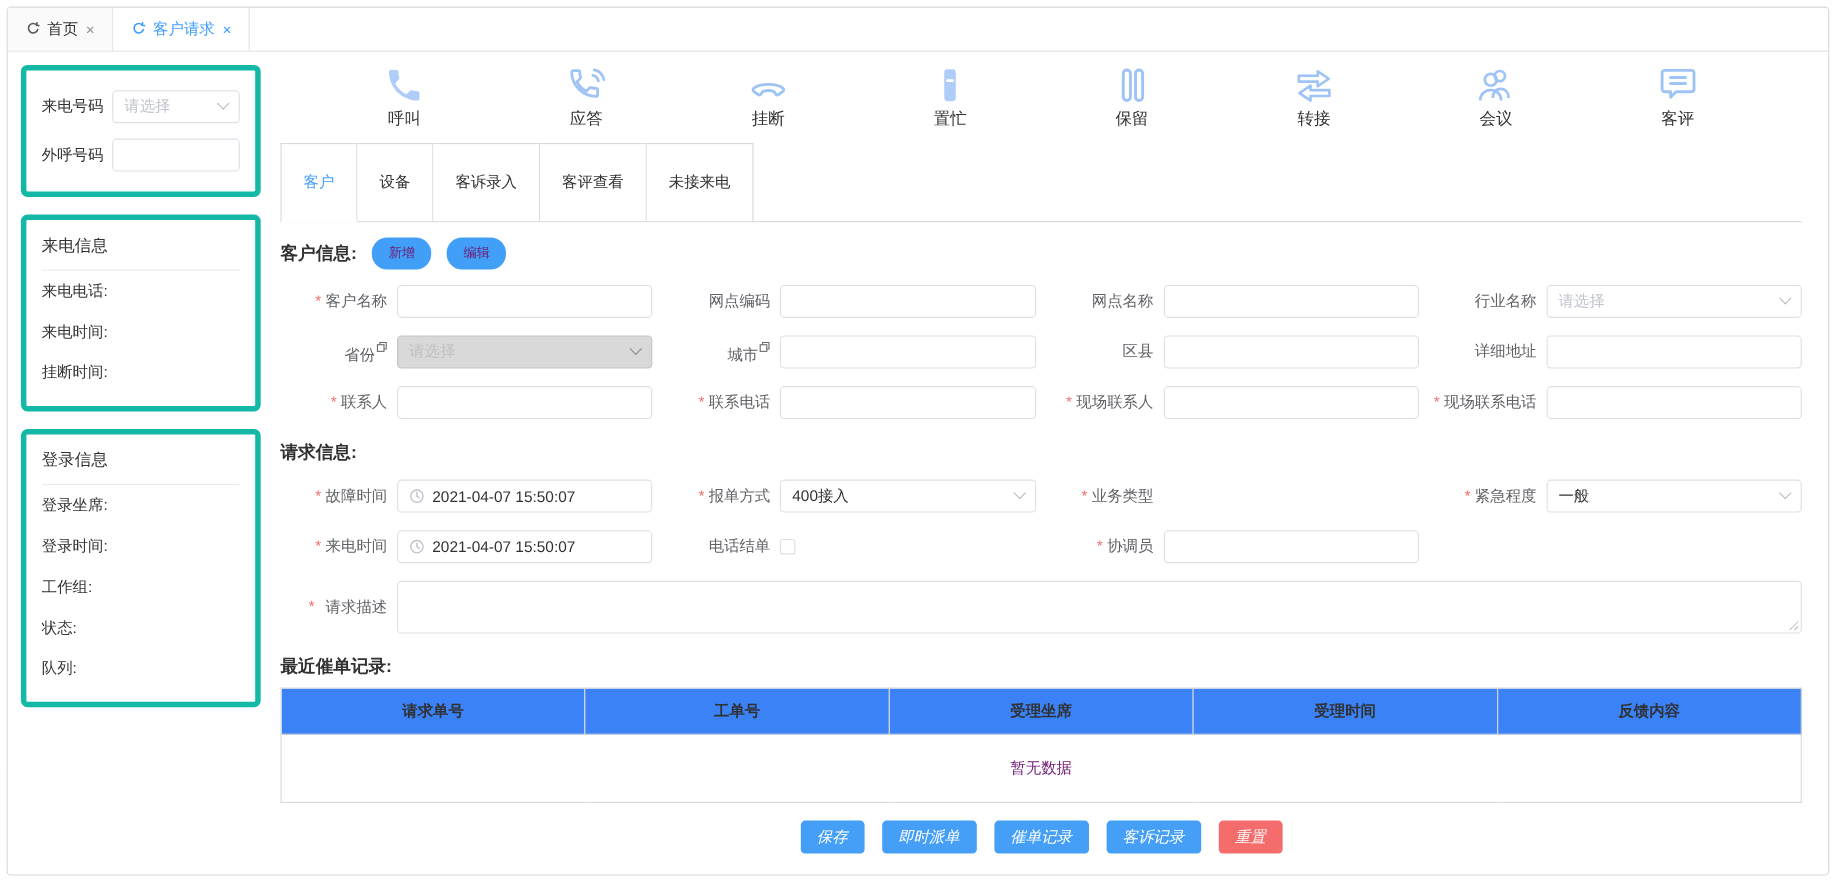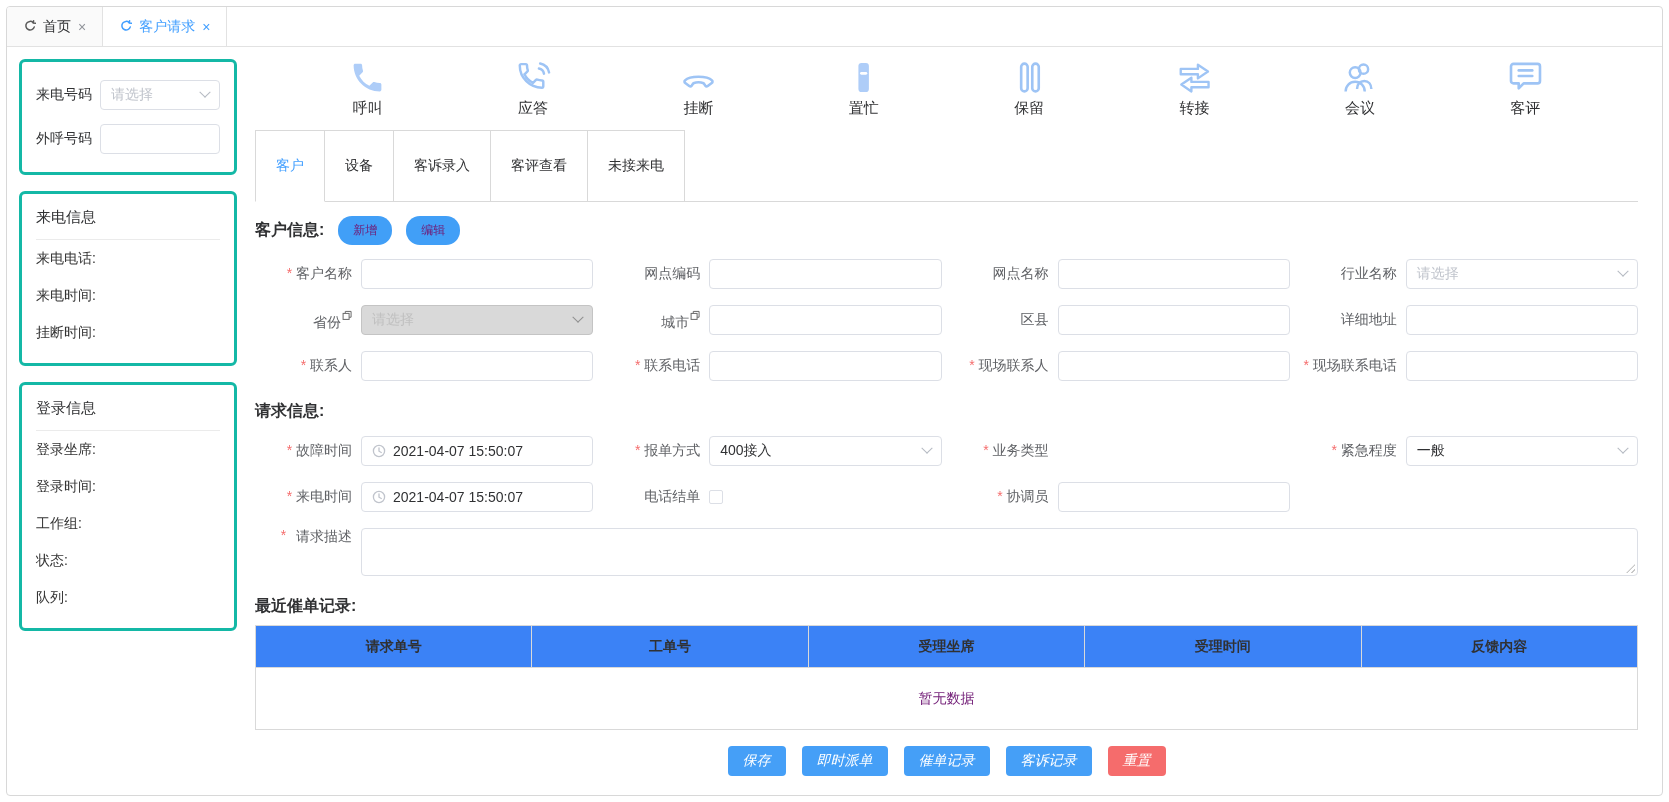--- a/index.html
+++ b/index.html
@@ -14,21 +14,21 @@
     border-right:1px solid #e2e2e2; cursor:pointer; background:#fafafa; color:#303133; }
   .wtab.active { background:#fff; color:#409eff; }
   .wtab .ref { width:13px; height:13px; }
   .wtab .x { font-size:14px; color:#909399; line-height:1; }
   .wtab.active .x { color:#409eff; }
 
   .body { flex:1; display:flex; overflow:hidden; }
 
   
   .sidebar { width:236px; flex:none; padding:12px 6px 12px 12px; }
-  .panel { border:3px solid #14b8a6; border-radius:6px; background:#fff;
+  .panel { border:5px solid #14b8a6; border-radius:6px; background:#fff;
     padding:12px 14px; margin-bottom:16px; }
   .num-row { display:flex; align-items:center; margin:6px 0 14px; }
   .num-row:last-child { margin-bottom:6px; }
   .num-row .nlab { width:64px; font-size:14px; color:#303133; flex:none; }
   .panel-title { font-size:15px; color:#303133; padding:2px 0 12px;
     border-bottom:1px solid #ebebeb; }
   .panel-item { font-size:14px; color:#333; padding:10px 0 9px; }
 
   
   .inp { height:30px; border:1px solid #dcdfe6; border-radius:4px; background:#fff;
@@ -72,21 +72,21 @@
   .flab.required::before { content:"* "; color:#f56c6c; }
   .sup { display:inline-block; vertical-align:6px; margin-left:1px; }
   .fctl { flex:1; min-width:0; display:flex; align-items:center; }
 
   .dt { gap:7px; color:#303133; }
   .dt svg { flex:none; }
 
   .ckbox { width:14px; height:14px; border:1px solid #dcdfe6; border-radius:2px; background:#fff;
     display:inline-block; cursor:pointer; }
 
-  .desc-row { display:flex; margin-top:16px;font-family:Liberation Mono, monospace; }
+  .desc-row { display:flex; align-items:center; margin-top:16px;font-family:Liberation Mono, monospace; }
   .txtarea { flex:1; height:48px; border:1px solid #dcdfe6; border-radius:4px; background:#fff;
     position:relative; }
   .txtarea::after { content:""; position:absolute; right:2px; bottom:2px; width:9px; height:9px;
     background:repeating-linear-gradient(-45deg, transparent 0 2px, #c9c9c9 2px 3.4px);
     clip-path:polygon(100% 0,100% 100%,0 100%); }
 
   
   .tbl-title { font-size:16px; font-weight:bold; margin:20px 0 8px; }
   table.rec { width:100%; border-collapse:collapse; }
   table.rec th { background:#3b82f6; border:1px solid #d9d9d9; height:42px; font-size:14px;

